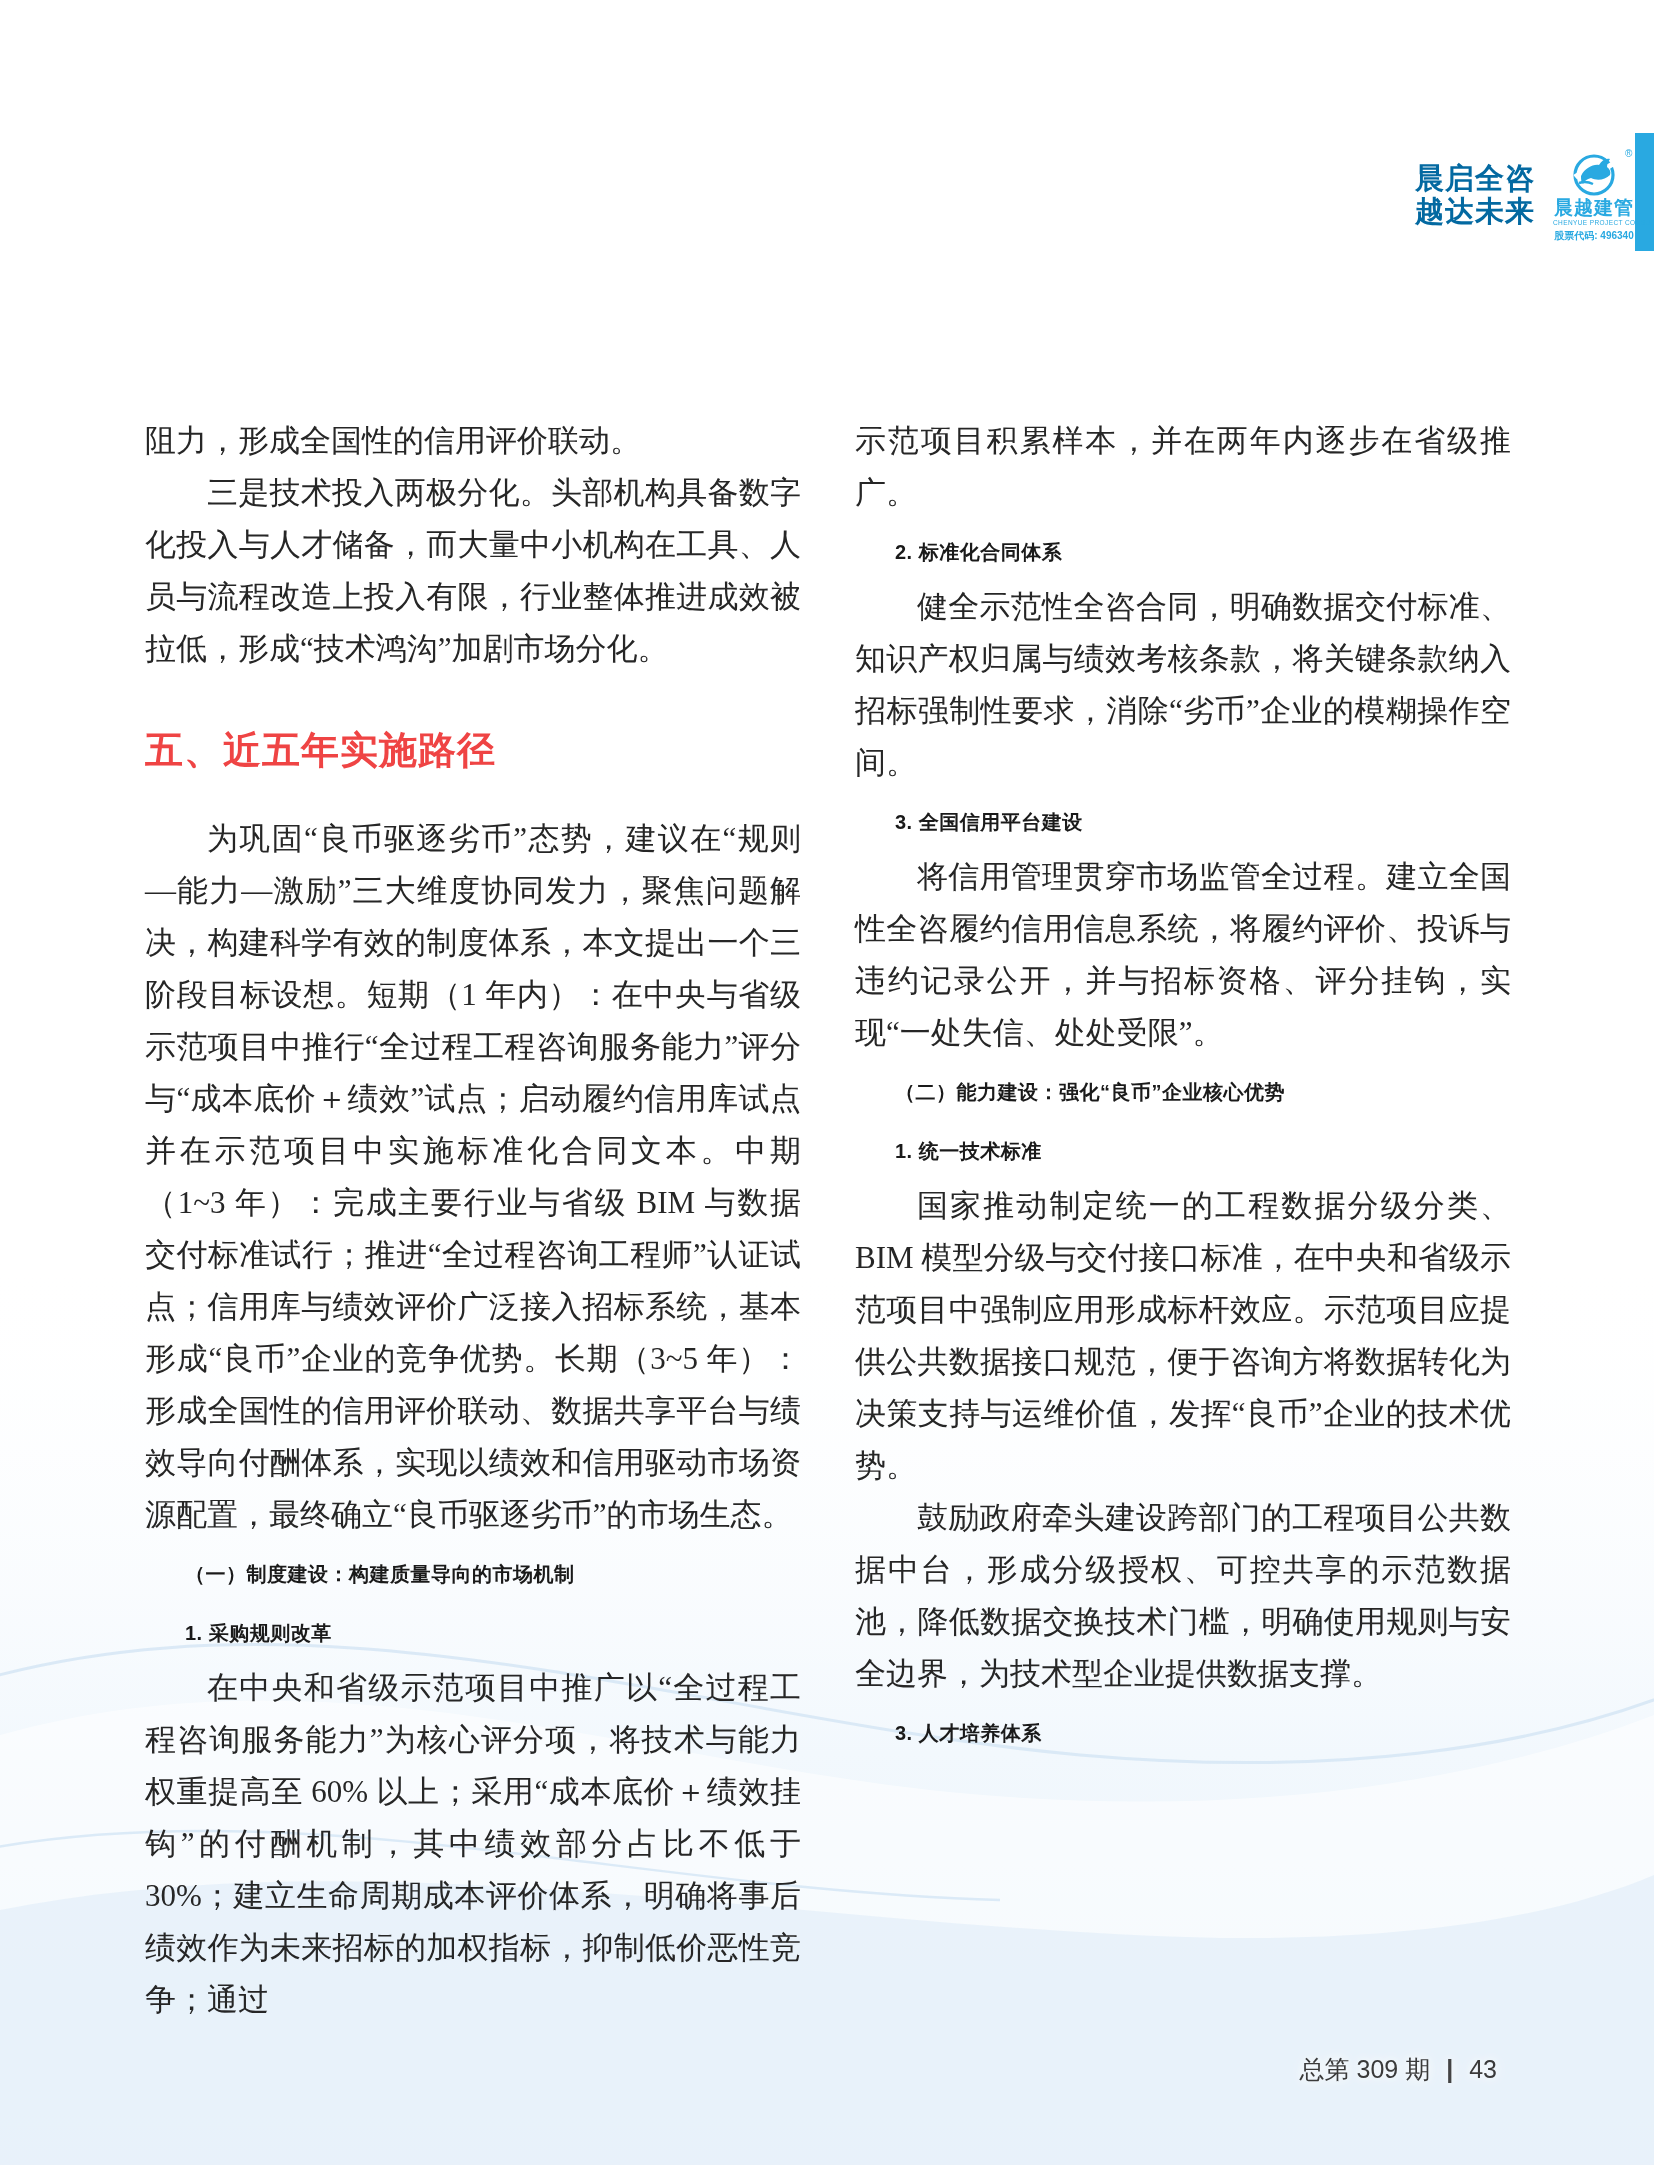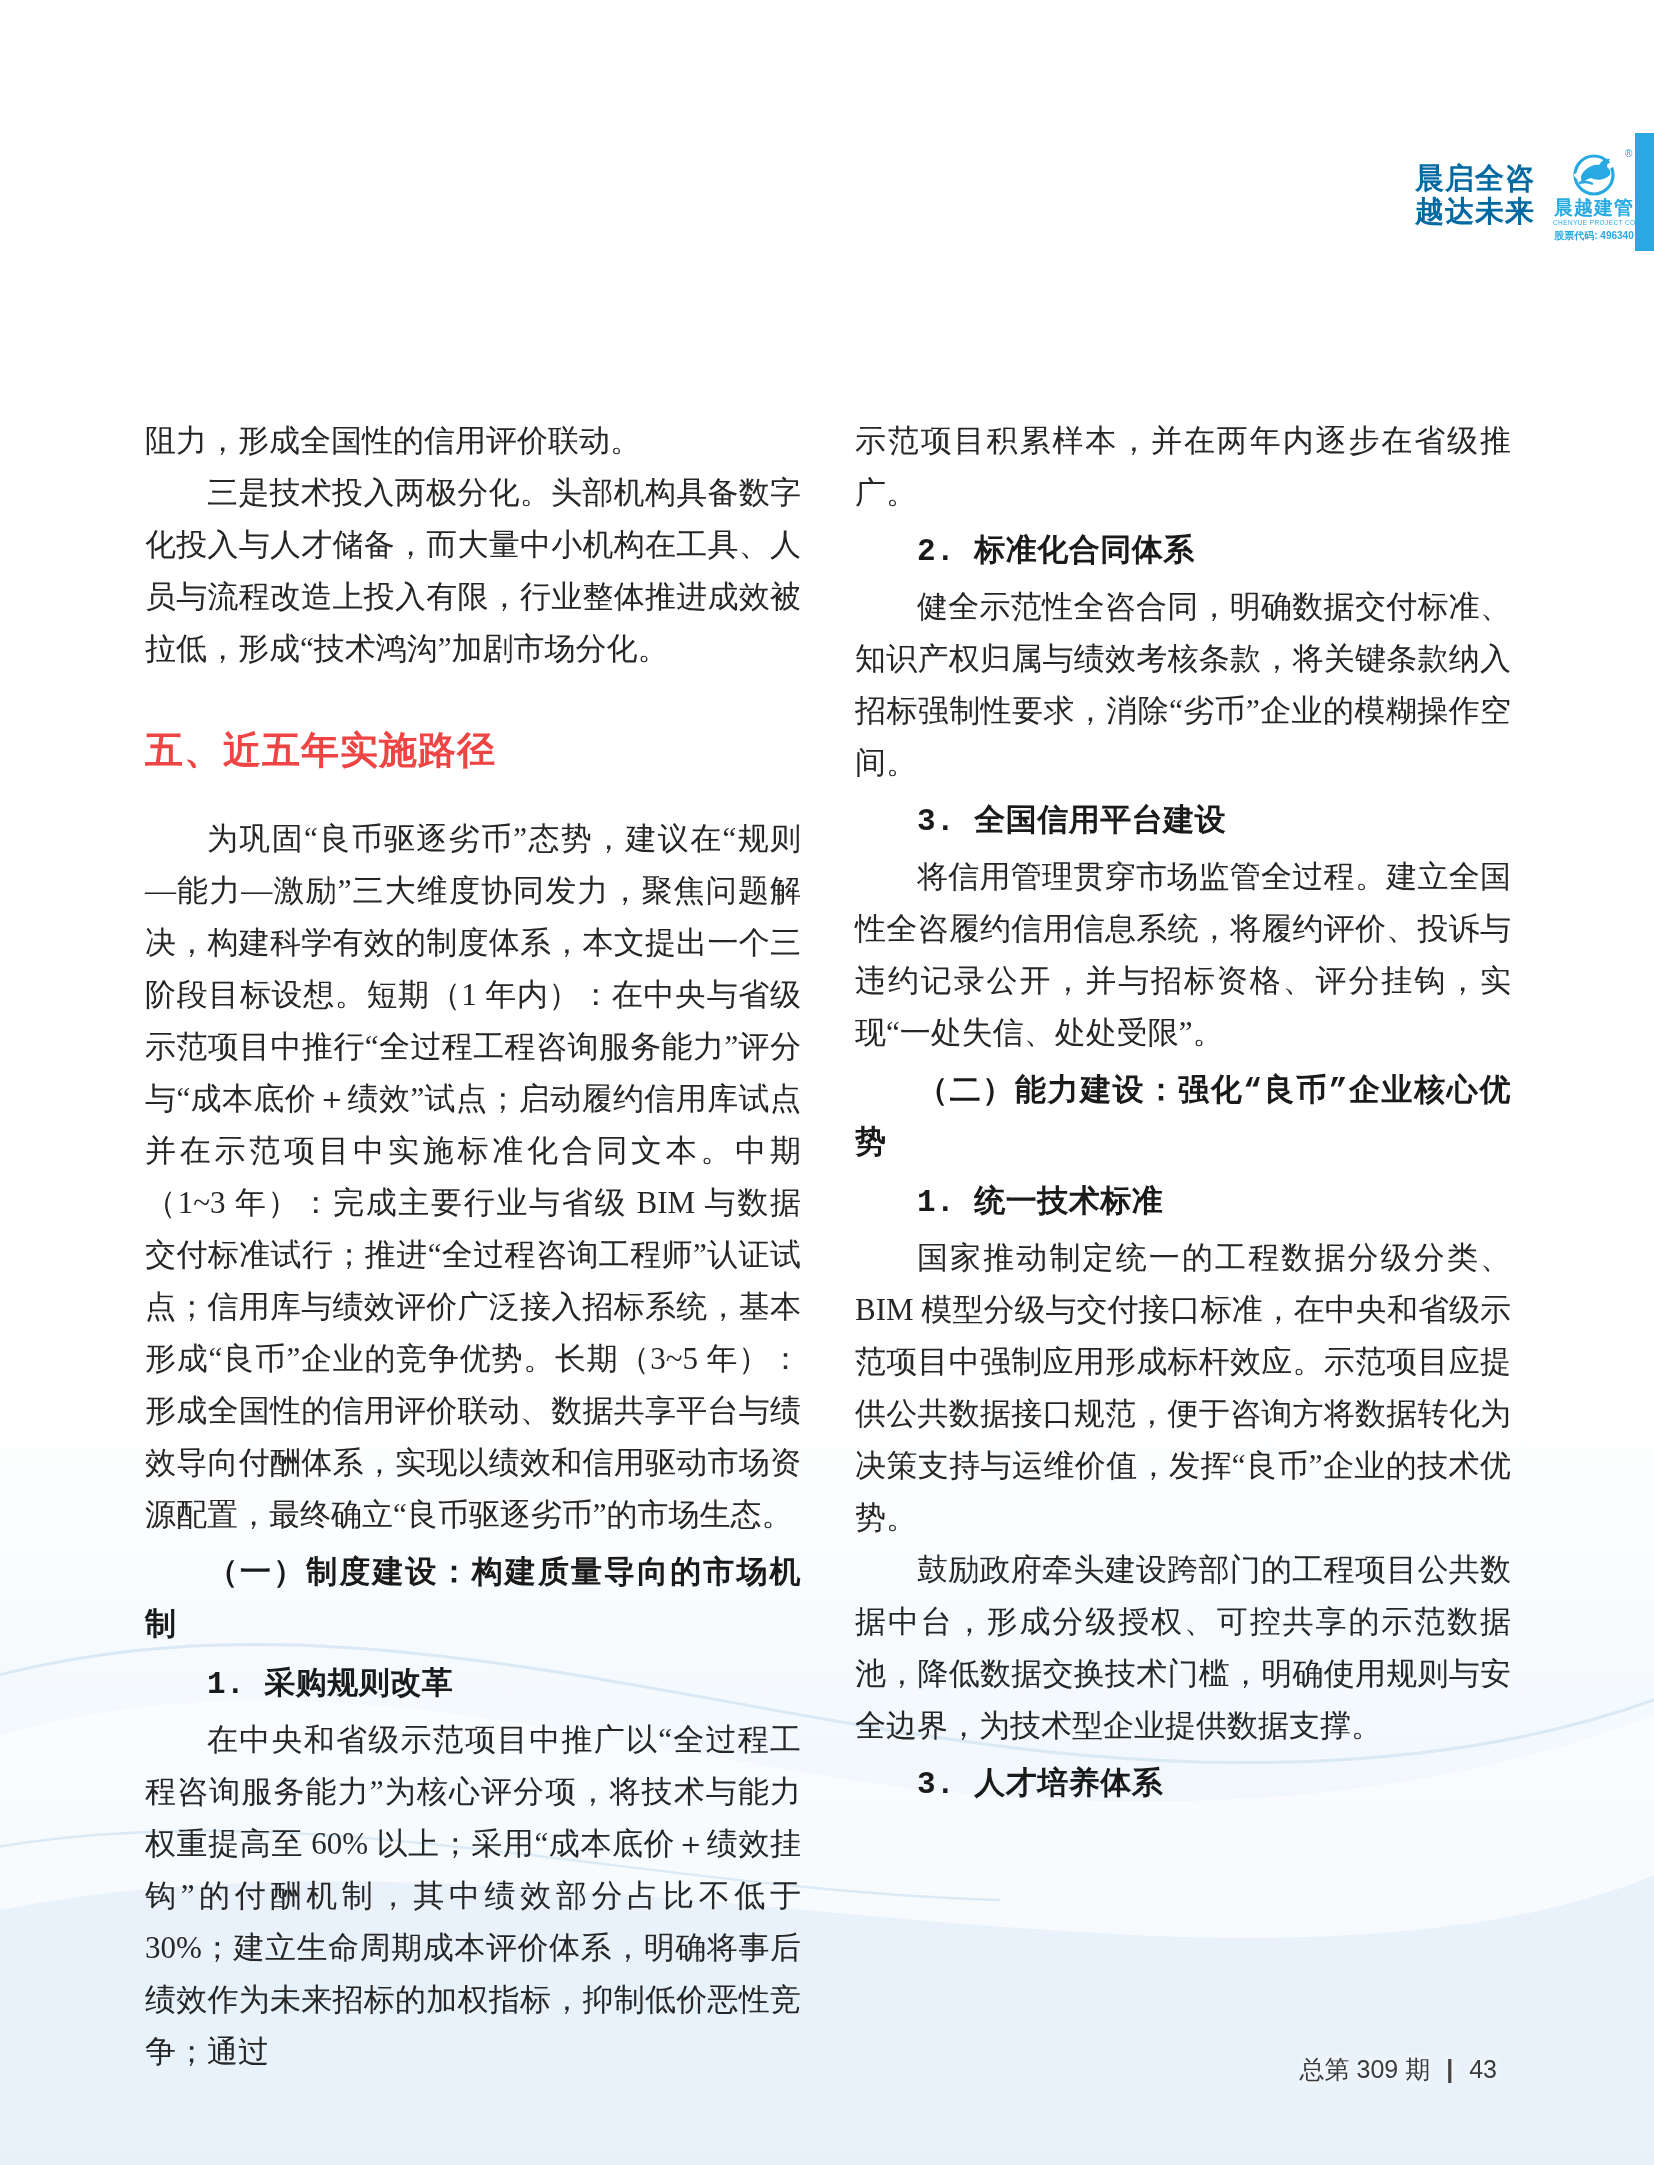--- a/index.html
+++ b/index.html
@@ -49,22 +49,22 @@
   .col-left{left:145px;}
   .col-right{left:855px;}
   .col p{margin:0;text-indent:2em;}
   .col p.noindent{text-indent:0;}
   .col h1{
     font-family:"Liberation Sans","DejaVu Sans",sans-serif;
     font-size:38px;line-height:58px;color:#ef4444;
     margin:46px 0 34px 0;font-weight:bold;letter-spacing:1px;text-indent:0;
   }
   .col h2,.col h3{
-    font-family:Liberation Mono, monospace;
-    font-size:31px;line-height:52px;color:#1a1a1a;font-weight:bold;
+    font-family:Liberation Sans, sans-serif;
+    font-size:20px;line-height:52px;color:#1a1a1a;font-weight:bold;
     margin:7px 0 3px 0;text-indent:2em;letter-spacing:.5px;
   }
 
   
   .footer{
     position:absolute;top:2052px;right:157px;
     font-family:"Liberation Sans","DejaVu Sans",sans-serif;
     font-size:25px;line-height:34px;color:#3a3a3a;
     text-shadow:0 0 10px #ffffff,0 0 18px #ffffff;
     white-space:nowrap;

